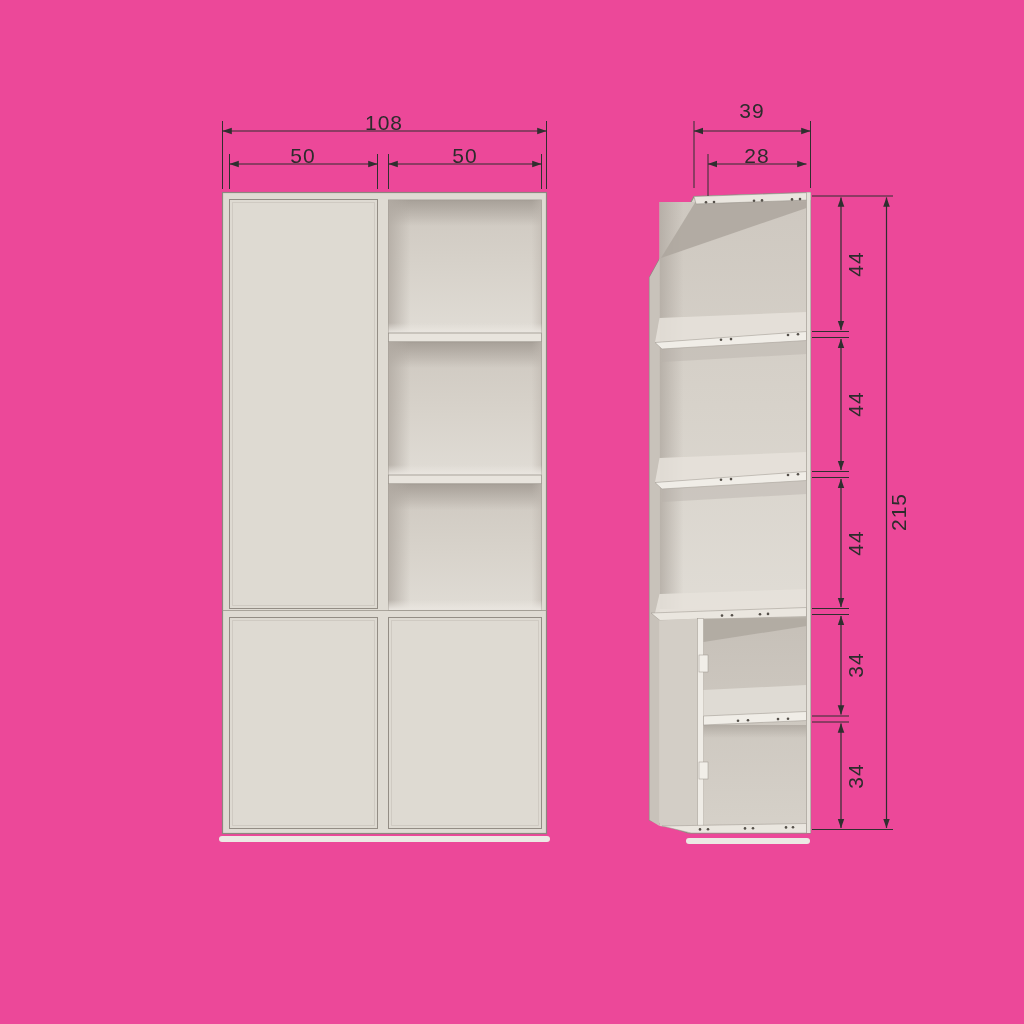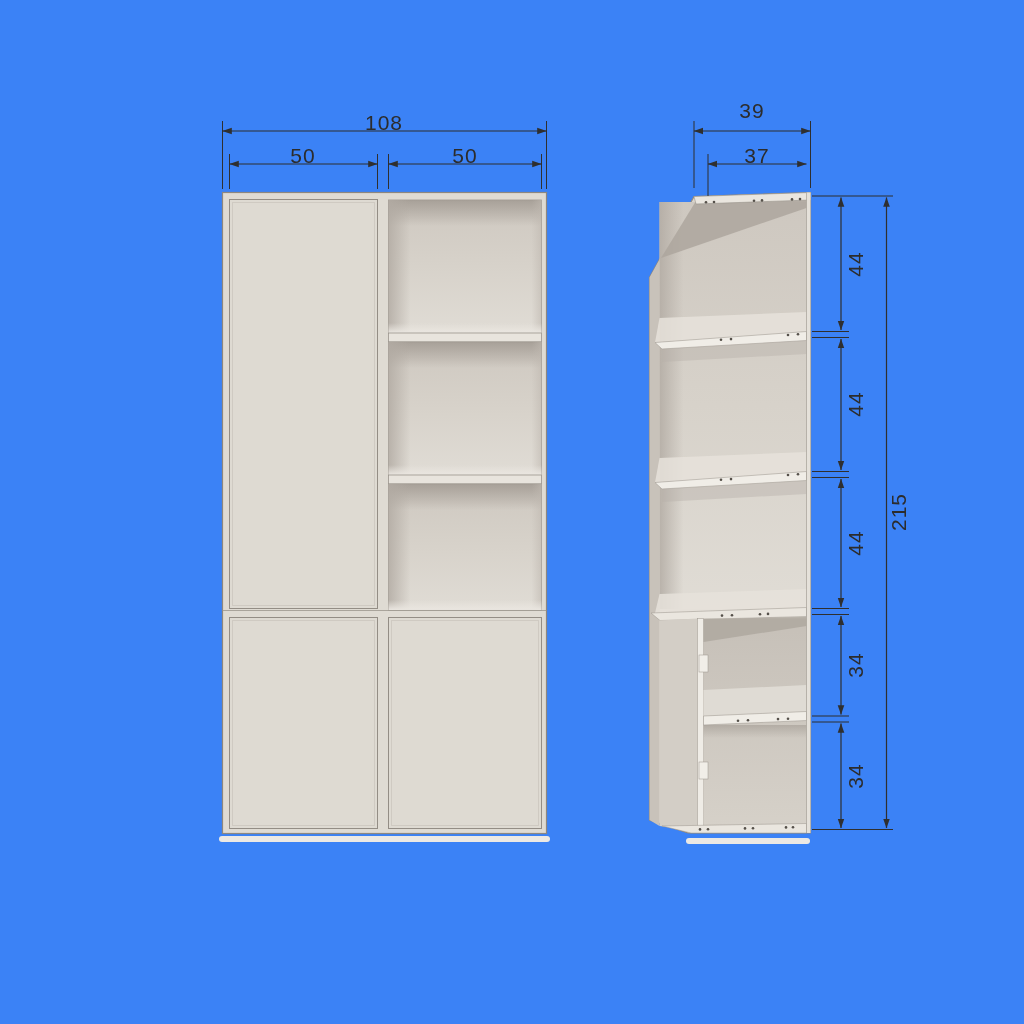--- a/index.html
+++ b/index.html
@@ -1,17 +1,17 @@
 <!DOCTYPE html>
 <html><head>
 <meta charset="utf-8">
 <style>
   html,body{margin:0;padding:0;background:#ffffff;}
   #stage{
-    position:relative;width:1024px;height:1024px;background:#3b82f6;overflow:hidden;
+    position:relative;width:1024px;height:1024px;background:#ec4899;overflow:hidden;
     font-family:"Liberation Sans", sans-serif;
   }
   #drawing{position:absolute;left:0;top:0;}
   .dim{
     position:absolute;color:#2c2c2c;font-size:21px;letter-spacing:1px;
     transform:translate(-50%,-50%);white-space:nowrap;line-height:1;
   }
   .dim.vert{transform:translate(-50%,-50%) rotate(-90deg);}
 </style>
 </head>
@@ -245,21 +245,21 @@
 
       <line x1="886.5" y1="197.5" x2="886.5" y2="828" stroke-width="1.2" marker-start="url(#mS)" marker-end="url(#mE)"></line>
     </g>
   </svg>
 
   <span class="dim" style="left:384px;top:122px;">108</span>
   <span class="dim" style="left:303px;top:155px;">50</span>
   <span class="dim" style="left:465px;top:155px;">50</span>
 
   <span class="dim" style="left:752px;top:110px;">39</span>
-  <span class="dim" style="left:757px;top:155px;">37</span>
+  <span class="dim" style="left:757px;top:155px;">28</span>
 
   <span class="dim vert" style="left:855px;top:264px;">44</span>
   <span class="dim vert" style="left:855px;top:404px;">44</span>
   <span class="dim vert" style="left:855px;top:543px;">44</span>
   <span class="dim vert" style="left:855px;top:665px;">34</span>
   <span class="dim vert" style="left:855px;top:776px;">34</span>
   <span class="dim vert" style="left:898px;top:512px;">215</span>
 
 </div>
 

